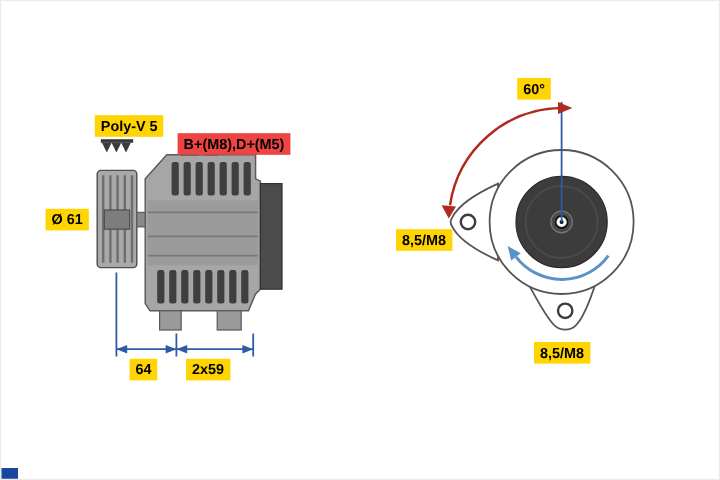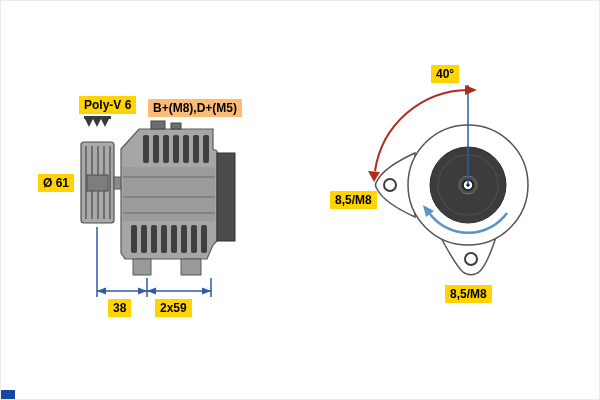--- a/index.html
+++ b/index.html
@@ -7,21 +7,21 @@
     position:relative;width:600px;height:400px;background:#ffffff;
     font-family:"Liberation Sans",sans-serif;overflow:hidden;
     border:1px solid #ececec;box-sizing:border-box;
   }
   .canvas > svg{position:absolute;left:0;top:0;}
   .lbl{
     position:absolute;font-size:12px;font-weight:bold;color:#000;
     padding:2px 5px;line-height:14px;white-space:nowrap;
   }
   .lbl--yellow{background:#ffd400;}
-  .lbl--blue{background:#fdba74;}
+  .lbl--blue{background:#ef4444;margin-top:12px;}
 </style>
 </head>
 <body>
 
 <div class="canvas">
 
   <svg width="600" height="400" viewBox="0 0 600 400">
 
     <g fill="#3a3a3a">
       <rect x="83" y="115" width="27" height="3"></rect>
@@ -119,29 +119,29 @@
     <circle cx="470" cy="258" r="6" fill="#ffffff" stroke="#3d3d3d" stroke-width="2"></circle>
 
     <g>
       <path d="M506,212 A48,48 0 0 1 429,213" fill="none" stroke="#5b92c8" stroke-width="2.5"></path>
       <polygon points="422,204 433,210 425,216" fill="#5b92c8"></polygon>
     </g>
 
     <rect x="0" y="389" width="14" height="11" fill="#17479e"></rect>
   </svg>
 
-  <div class="lbl lbl--yellow" style="left:78px;top:95px">Poly-V 6</div>
+  <div class="lbl lbl--yellow" style="left:78px;top:95px">Poly-V 5</div>
 
   <div class="lbl lbl--blue" style="left:147px;top:98px">B+(M8),D+(M5)</div>
 
   <div class="lbl lbl--yellow" style="left:37px;top:173px">Ø 61</div>
 
-  <div class="lbl lbl--yellow" style="left:107px;top:298px">38</div>
+  <div class="lbl lbl--yellow" style="left:107px;top:298px">64</div>
 
   <div class="lbl lbl--yellow" style="left:154px;top:298px">2x59</div>
 
-  <div class="lbl lbl--yellow" style="left:430px;top:64px">40°</div>
+  <div class="lbl lbl--yellow" style="left:430px;top:64px">60°</div>
 
   <div class="lbl lbl--yellow" style="left:329px;top:190px">8,5/M8</div>
 
   <div class="lbl lbl--yellow" style="left:444px;top:284px">8,5/M8</div>
 
 </div>
 
 </body></html>

